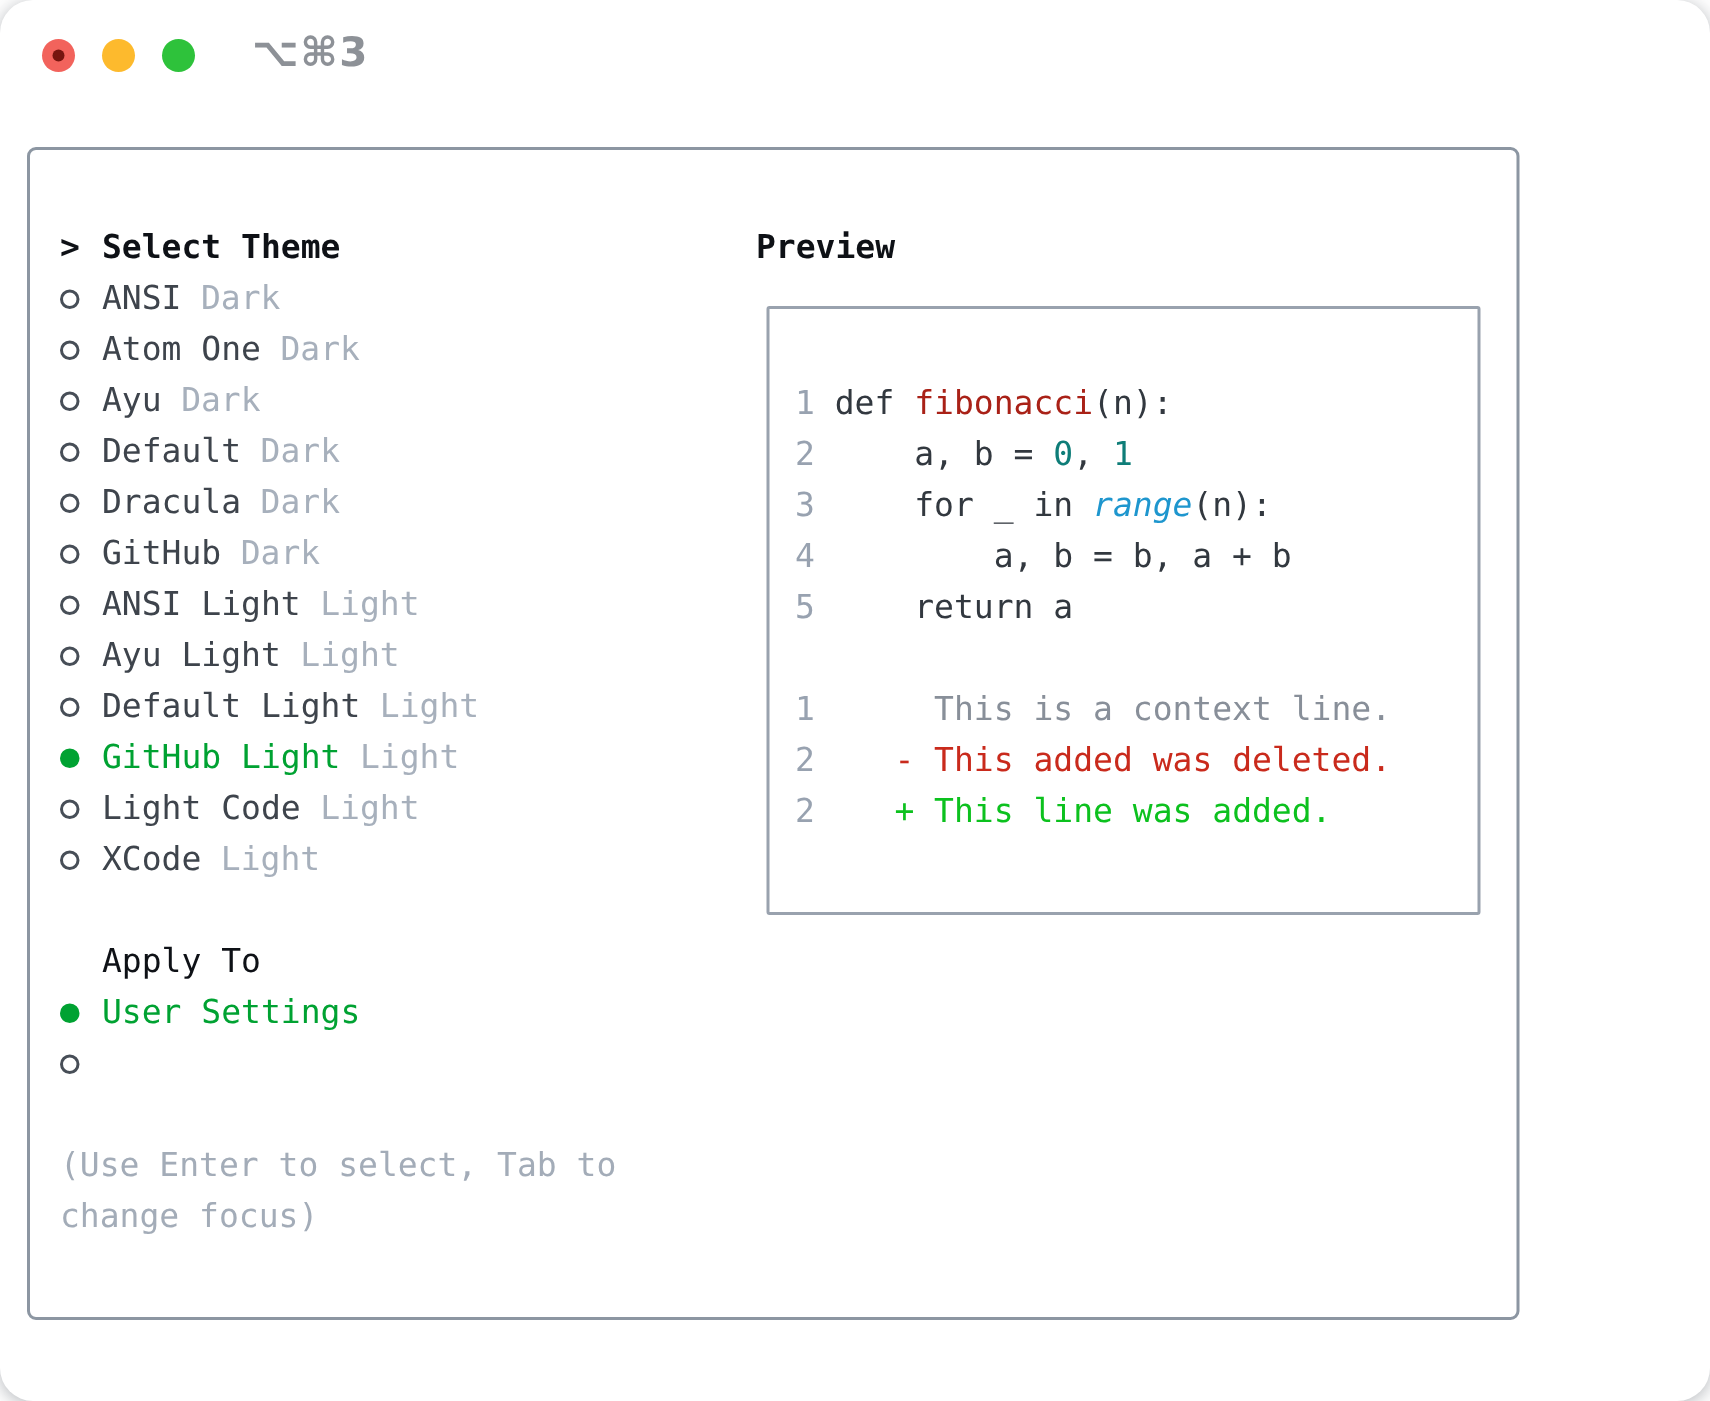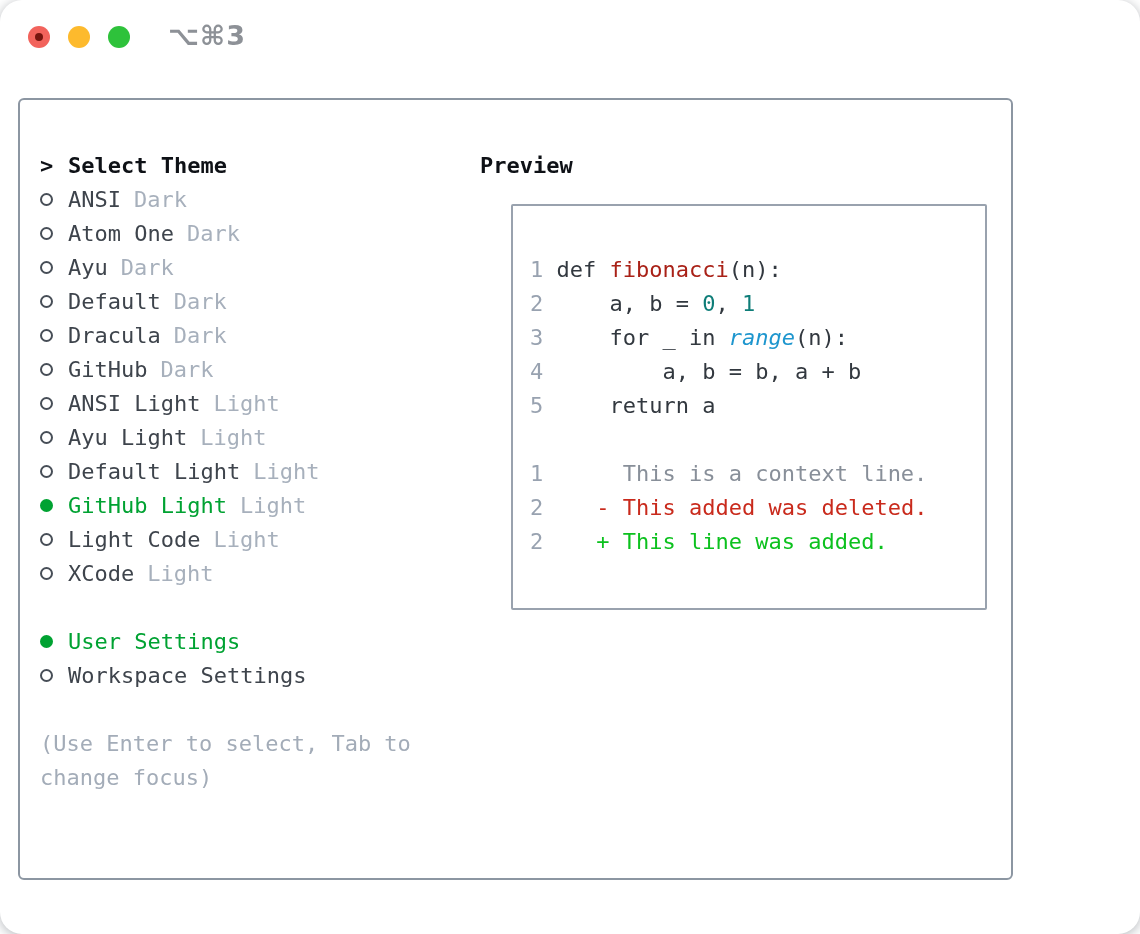--- a/index.html
+++ b/index.html
@@ -64,21 +64,21 @@
   .prompt { font-weight: bold; color: var(--heading); }
   .heading { font-weight: bold; color: var(--heading); }
   .circle { width: 13px; height: 13px; border-radius: 50%;
     border: 2px solid var(--circle-outline); display: inline-block; }
   .row.selected .circle { background: var(--accent-green); border-color: var(--accent-green); }
   .label { color: var(--item-text); }
   .row.selected .label { color: var(--accent-green); }
   .variant { color: var(--variant-gray); margin-left: 13px; }
   .section-title { color: var(--heading); }
   .hint { color: var(--hint-gray); }
-  .preview-title { position: absolute; left: 460px; top: 48px; height: 34px;
+  .preview-title { position: absolute; left: 484px; top: 48px; height: 34px;
     display: flex; align-items: center; font-size: 22px; }
   .preview-box {
     position: absolute; left: 491px; top: 104px; width: 476px; height: 406px;
     border: 2px solid var(--preview-border); border-radius: 2px;
     padding: 46px 0 0 17px; background: #fff;
   }
   .code-row { height: 34px; display: flex; align-items: center;
     white-space: pre; font-size: 22px; }
   .tk-num { color: var(--line-number); }
   .tk-code { color: var(--code-text); }
@@ -120,24 +120,28 @@
           <div class="row item"><span class="marker"><span class="circle"></span></span><span class="label">GitHub</span><span class="variant">Dark</span></div>
           <div class="row item"><span class="marker"><span class="circle"></span></span><span class="label">ANSI Light</span><span class="variant">Light</span></div>
           <div class="row item"><span class="marker"><span class="circle"></span></span><span class="label">Ayu Light</span><span class="variant">Light</span></div>
           <div class="row item"><span class="marker"><span class="circle"></span></span><span class="label">Default Light</span><span class="variant">Light</span></div>
           <div class="row item selected"><span class="marker"><span class="circle"></span></span><span class="label">GitHub Light</span><span class="variant">Light</span></div>
           <div class="row item"><span class="marker"><span class="circle"></span></span><span class="label">Light Code</span><span class="variant">Light</span></div>
           <div class="row item"><span class="marker"><span class="circle"></span></span><span class="label">XCode</span><span class="variant">Light</span></div>
         </div>
 
       <div class="row"></div>
+      <div class="row">
+        <span class="marker"></span>
+        <span class="section-title">Apply To</span>
+      </div>
 
       <div id="apply-list">
           <div class="row item selected"><span class="marker"><span class="circle"></span></span><span class="label">User Settings</span></div>
-          <div class="row item"><span class="marker"><span class="circle"></span></span><span class="label">Workspace Settings</span></div>
+          <div class="row item"><span class="marker"><span class="circle"></span></span></div>
         </div>
 
       <div class="row"></div>
       <div class="row hint">(Use Enter to select, Tab to</div>
       <div class="row hint">change focus)</div>
     </div>
 
     <div class="preview-title">
       <span class="heading">Preview</span>
     </div>

